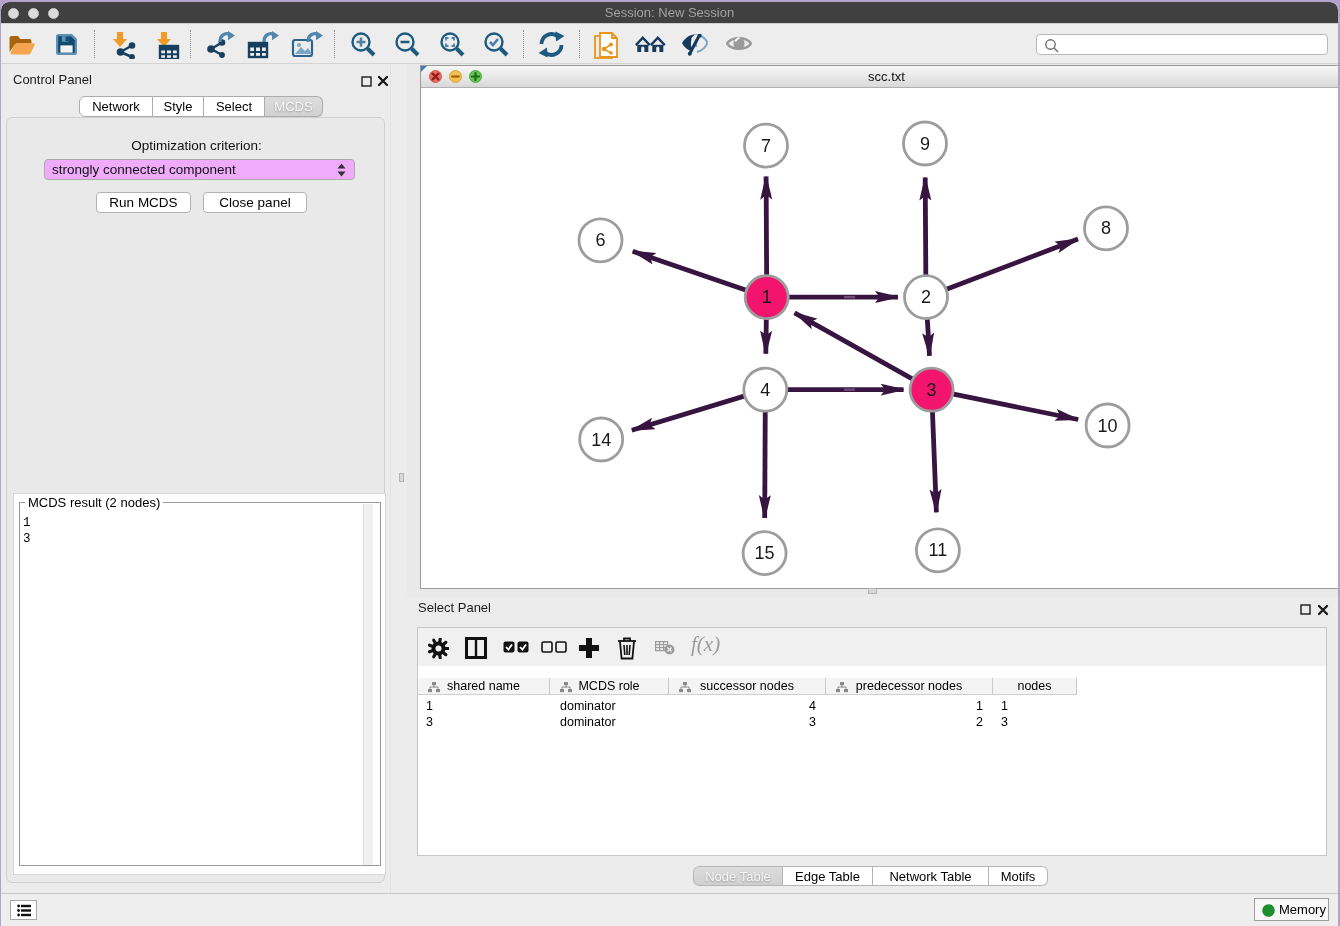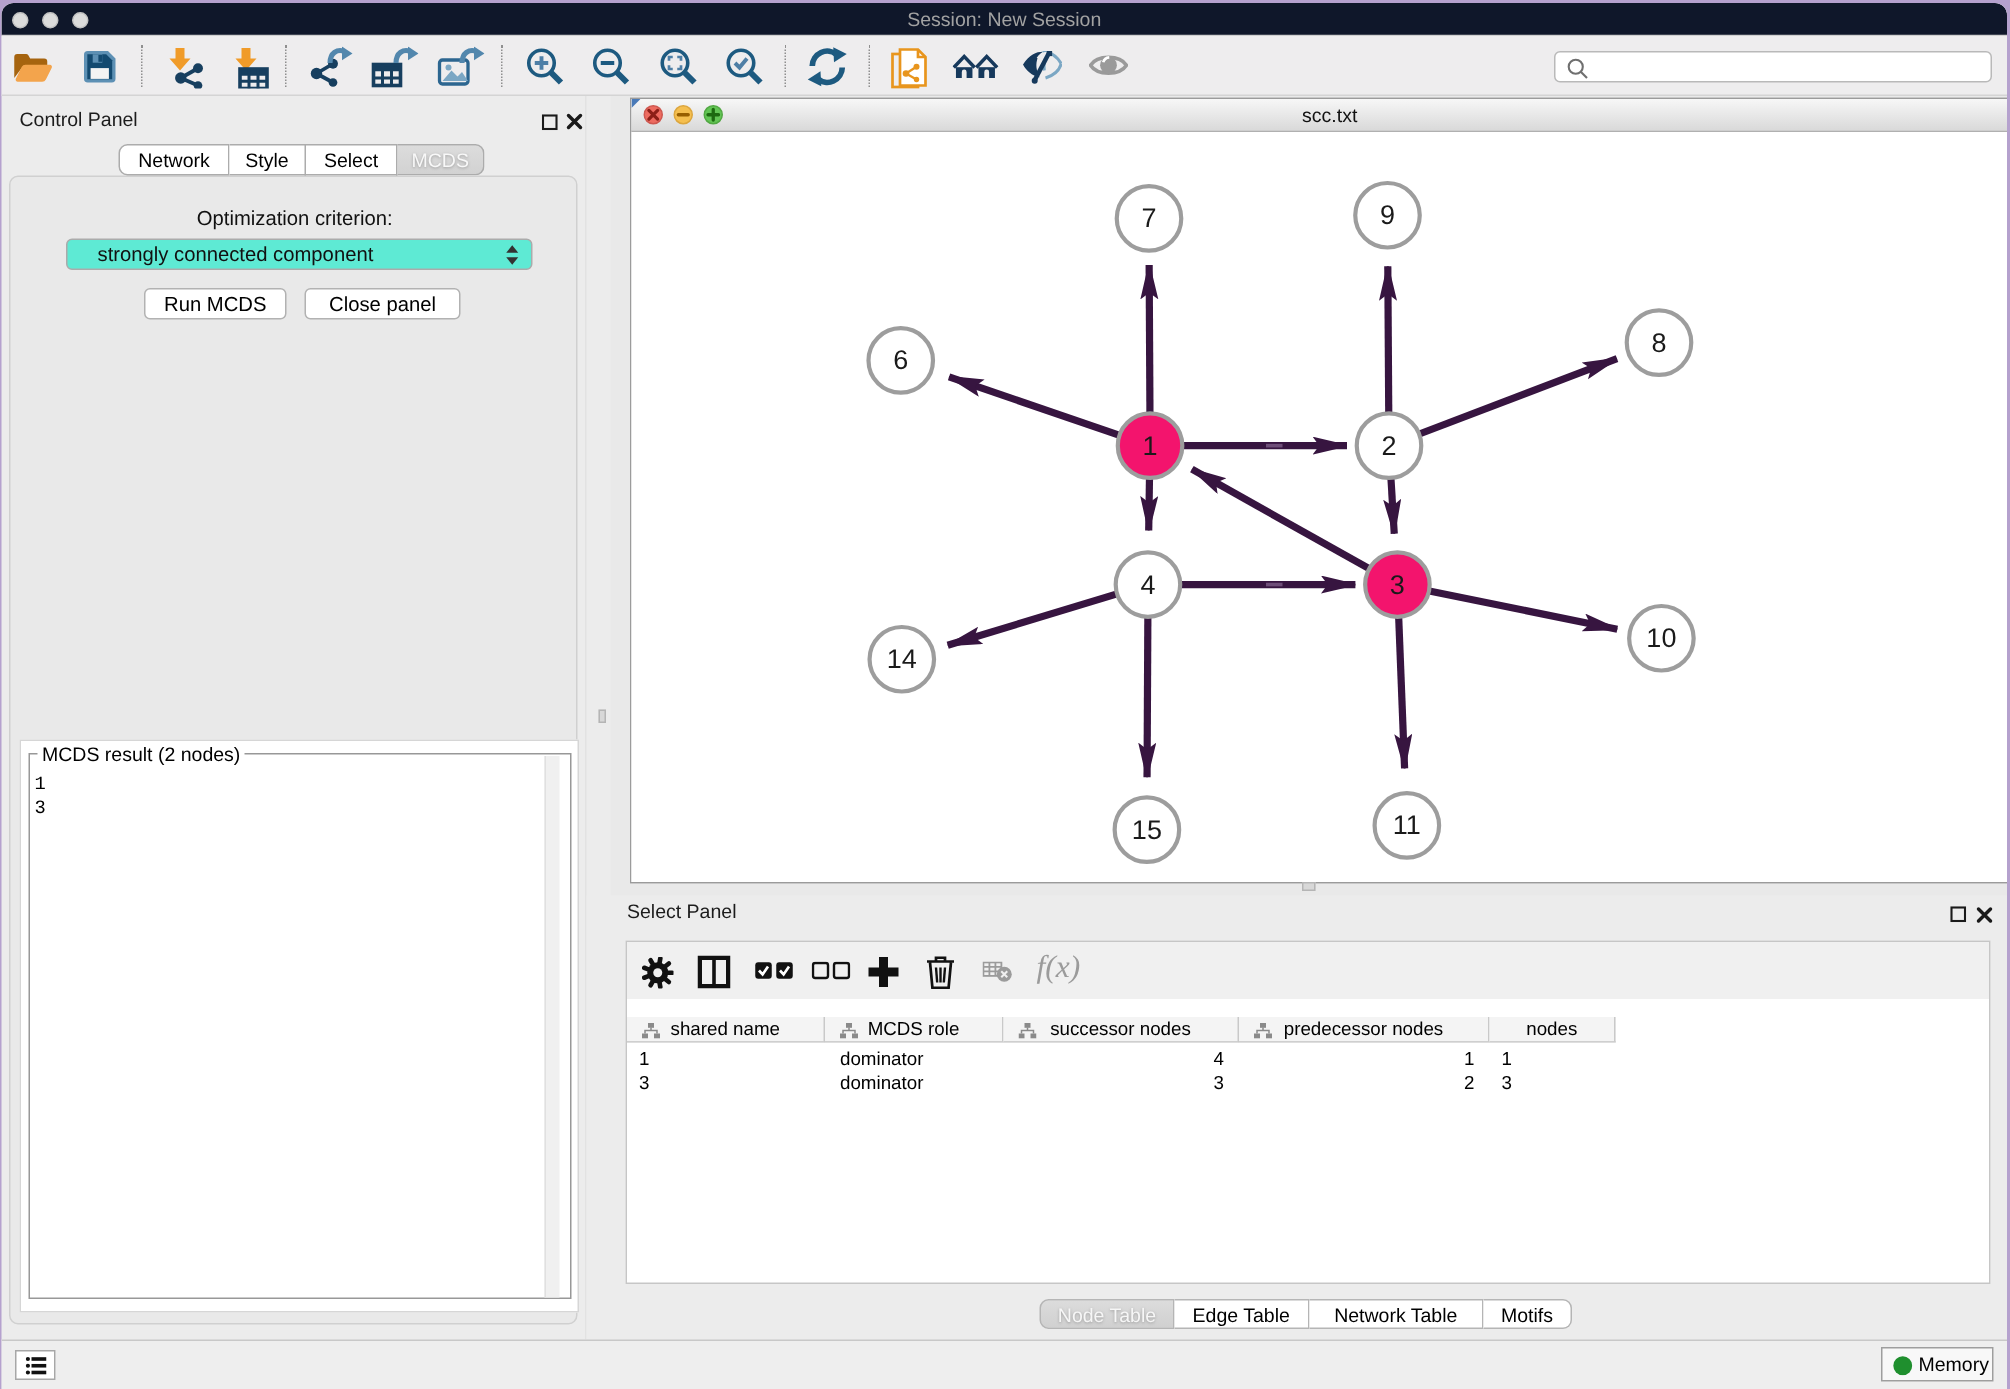--- a/index.html
+++ b/index.html
@@ -3,21 +3,21 @@
 <meta charset="utf-8">
 <style>
   * { margin:0; padding:0; box-sizing:border-box; }
   html,body { width:1340px; height:926px; overflow:hidden; }
   body { background:#b5a1ce; font-family:"Liberation Sans", sans-serif; }
   #win { position:absolute; left:1px; top:2px; width:1337px; height:924px;
          background:#ececec; border-radius:8px 8px 0 0; overflow:hidden; }
   .abs { position:absolute; }
   
   #titlebar { position:absolute; left:0; top:0; width:100%; height:22px;
-     background:#0f172a; border-bottom:1px solid #d0d0d0; border-radius:8px 8px 0 0; }
+     background:#404040; border-bottom:1px solid #d0d0d0; border-radius:8px 8px 0 0; }
   .tl { position:absolute; top:5.5px; width:11px; height:11px; border-radius:50%;
         background:#dcdcdc; border:1px solid #c3c3c3; }
   #title-text { position:absolute; top:3px; left:0; width:100%; text-align:center;
         font-size:13px; color:#a2a2a2; }
   
   #toolbar { position:absolute; left:0; top:22px; width:100%; height:40px;
      background:#eeedee; border-bottom:1px solid #d4d4d4; }
   .tbi { position:absolute; top:7px; }
   .tbsep { position:absolute; top:6px; height:28px; width:0;
      border-left:1px dotted #8f8f8f; }
@@ -27,22 +27,22 @@
   #cp-title { position:absolute; left:12px; top:70px; font-size:13px; color:#1c1c1c; }
   .tab { position:absolute; top:94px; height:21px; background:#fff; border:1px solid #acacac;
      font-size:13px; color:#000; text-align:center; line-height:20px; }
   .tabsel { background:linear-gradient(#dcdcdc,#d2d2d2); color:#f8f8f8;
      text-shadow:0 1px 2px #9a9a9a; }
   #cp-panel { position:absolute; left:5px; top:115px; width:379px; height:766px;
      background:#e9e9e9; border:1px solid #d0d0d0; border-radius:6px; }
   #opt-label { position:absolute; left:0; top:136px; width:391px; text-align:center;
      font-size:13.5px; color:#111; }
   #opt-select { position:absolute; left:43px; top:157px; width:311px; height:21px;
-     background:#5eead4; border:1px solid #ababab; border-radius:4px;
-     font-size:13.5px; color:#111; line-height:19px; padding-left:20px; }
+     background:#f0abfc; border:1px solid #ababab; border-radius:4px;
+     font-size:13.5px; color:#111; line-height:19px; padding-left:7px; }
   .btn { position:absolute; top:190px; height:21px; background:#fff; border:1px solid #b2b2b2;
      border-radius:4px; font-size:13.5px; color:#000; text-align:center; line-height:19px; }
   #mcds-box { position:absolute; left:12px; top:491px; width:373px; height:382px;
      background:#fff; border:1px solid #d6d6d6; }
   #mcds-fs { position:absolute; left:5px; top:8px; width:362px; height:364px;
      border:1px solid #989898; }
   #mcds-legend { position:absolute; left:5px; top:-8px; background:#fff; padding:0 3px;
      font-size:13px; color:#000; }
   #mcds-text { position:absolute; left:3px; top:12px; font-size:12.5px;
      font-family:"Liberation Mono", monospace; color:#000; line-height:16px; }

